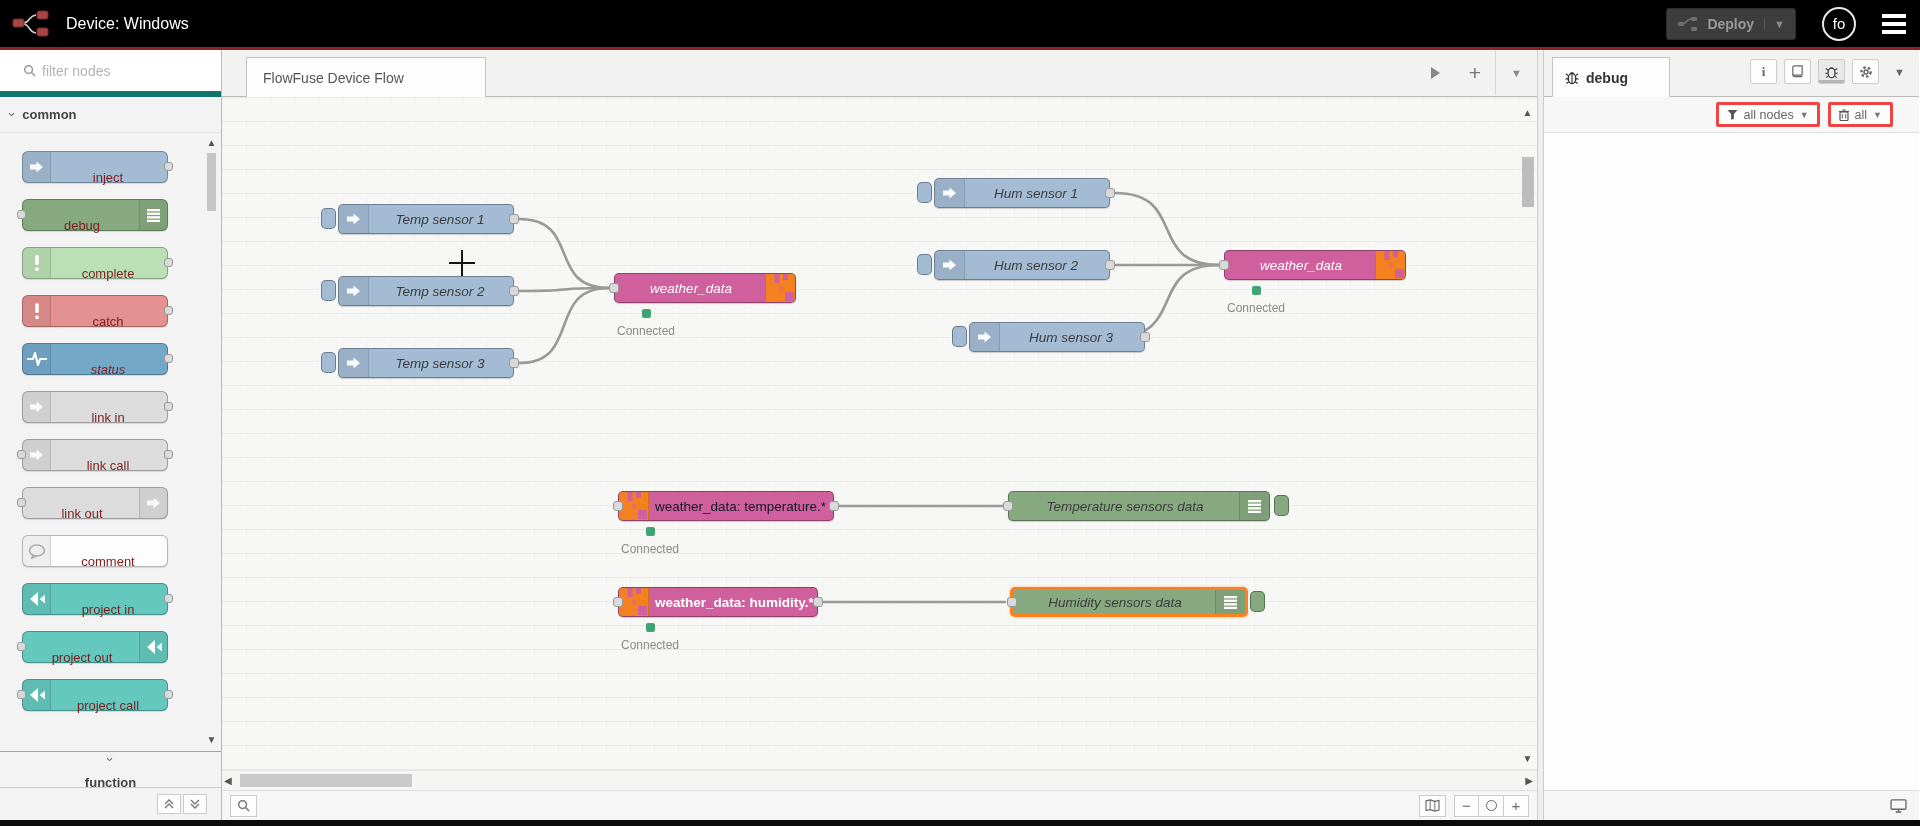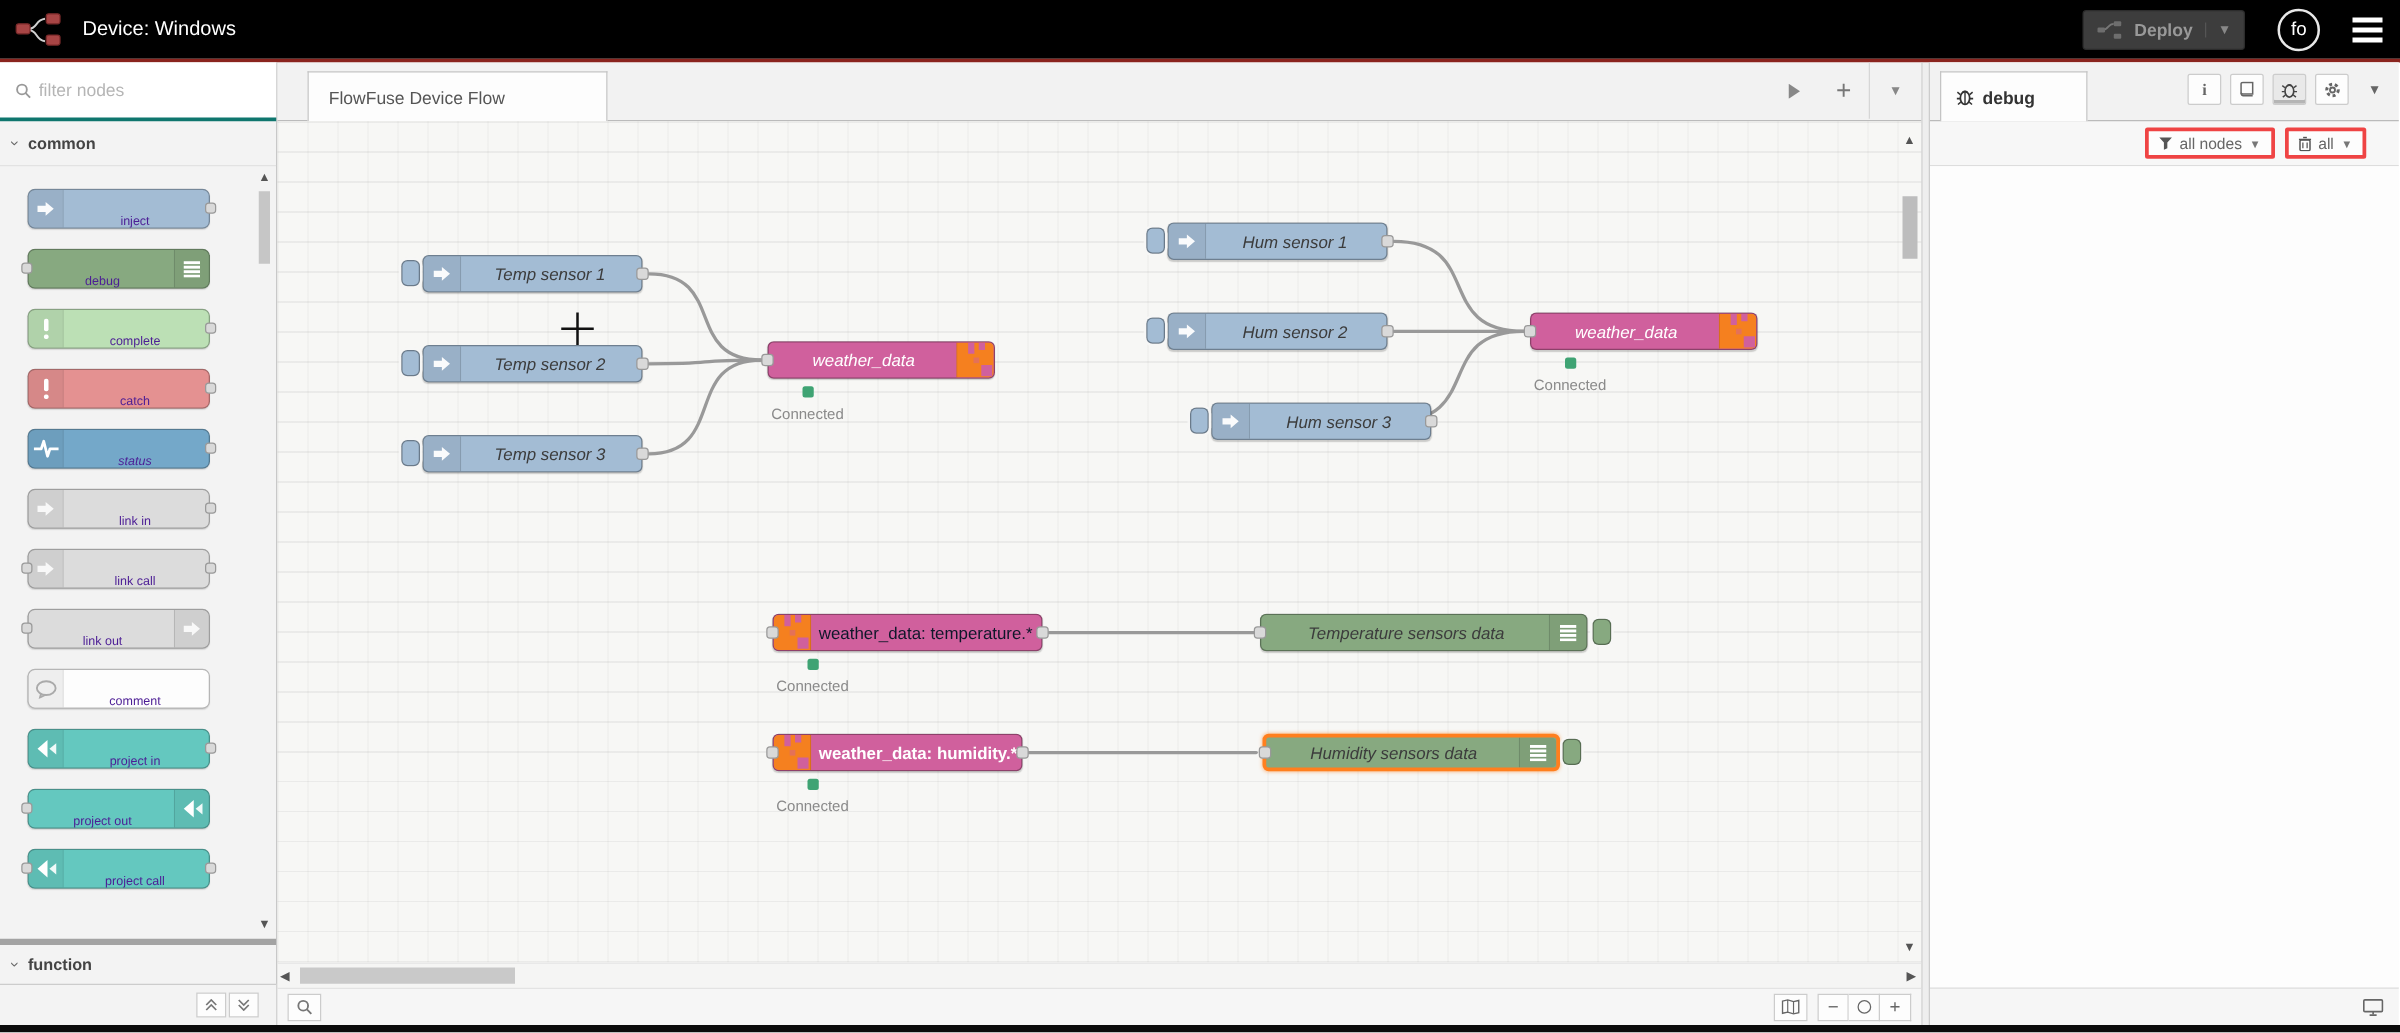--- a/index.html
+++ b/index.html
@@ -16,30 +16,30 @@
   .avatar { width:34px; height:34px; border-radius:50%; border:2px solid #e8e8e8; color:#fff; font-size:15px; display:flex; align-items:center; justify-content:center; }
   .burger { display:flex; flex-direction:column; gap:4px; cursor:pointer; }
   .burger div { width:24px; height:4px; background:#fff; }
   .red-line { height:3px; background:#8a241e; }
 
   
   .main { display:flex; height:770px; }
 
   
   .palette { width:222px; background:#f3f3f3; border-right:1px solid #bbb; display:flex; flex-direction:column; position:relative; }
-  .palette-search { height:47px; background:#fff; border-bottom:3px solid #0f766e; display:flex; align-items:center; padding:0 12px; gap:6px; flex:0 0 auto; }
+  .palette-search { height:47px; background:#fff; border-bottom:6px solid #0f766e; display:flex; align-items:center; padding:0 23px; gap:6px; flex:0 0 auto; }
   .palette-search input { border:0; outline:0; font-size:14px; color:#555; width:150px; background:transparent; font-family:"Liberation Sans",sans-serif; }
   .palette-search input::placeholder { color:#b5b5b5; }
   .palette-scroll { flex:1; position:relative; overflow:hidden; display:flex; flex-direction:column; }
   .pal-cat { height:36px; display:flex; align-items:center; gap:8px; padding:0 10px; font-size:13px; font-weight:bold; color:#444; border-bottom:1px solid #e2e2e2; flex:0 0 auto; }
   .pal-cat .chev { color:#666; font-size:13px; display:inline-block; transform:rotate(90deg); font-weight:normal; }
-  .pal-cat.bottom { margin-top:auto; border-top:5px solid #a3a3a3; border-bottom:0; }
+  .pal-cat.bottom { margin-top:auto; border-top:1px solid #a3a3a3; border-bottom:0;flex-direction:column; }
   .pal-items { padding:18px 0 0 22px; }
   .pal-node { position:relative; width:146px; height:32px; border:1px solid rgba(0,0,0,.28); border-radius:6px; margin-bottom:16px; display:flex; align-items:center; box-shadow:0 1px 1px rgba(0,0,0,.12); cursor:grab; }
-  .pal-node .plabel { flex:1; text-align:center; font-size:10px; color:#4c1d95; white-space:nowrap;margin-top:20px; }
+  .pal-node .plabel { flex:1; text-align:center; font-size:13px; color:#7f1d1d; white-space:nowrap;margin-top:20px; }
   .pal-scrollbar { position:absolute; right:3px; top:40px; width:13px; bottom:70px; }
   .pal-scrollbar .thumb { position:absolute; top:16px; left:2px; width:9px; height:58px; background:#c6c6c6; }
   .sb-arrow { color:#555; font-size:10px; text-align:center; width:13px; cursor:pointer; }
   .pal-sb-down { position:absolute; right:3px; bottom:42px; }
   .palette-footer { height:33px; border-top:1px solid #ccc; background:#f3f3f3; display:flex; align-items:center; justify-content:flex-end; padding:0 14px; gap:2px; flex:0 0 auto; }
   .mini-btn { width:24px; height:20px; background:#fdfdfd; border:1px solid #ccc; color:#777; font-size:10px; display:flex; align-items:center; justify-content:center; cursor:pointer; }
 
   
   .workspace { width:1315px; display:flex; flex-direction:column; position:relative; }
   .tabbar { height:47px; background:#f2f2f2; border-bottom:1px solid #bbb; position:relative; display:flex; align-items:flex-end; }

